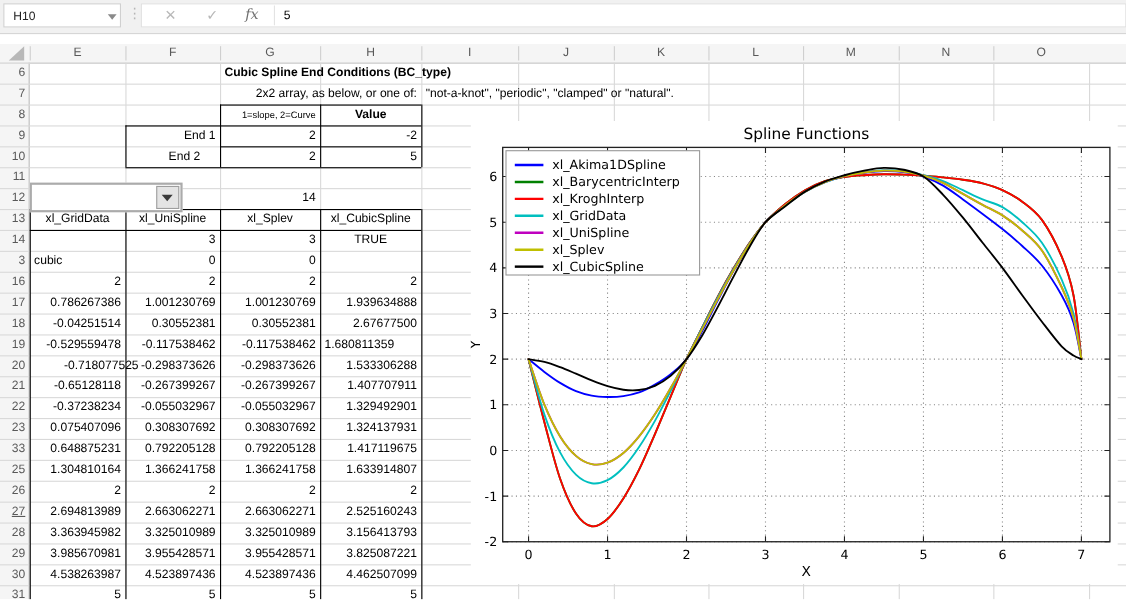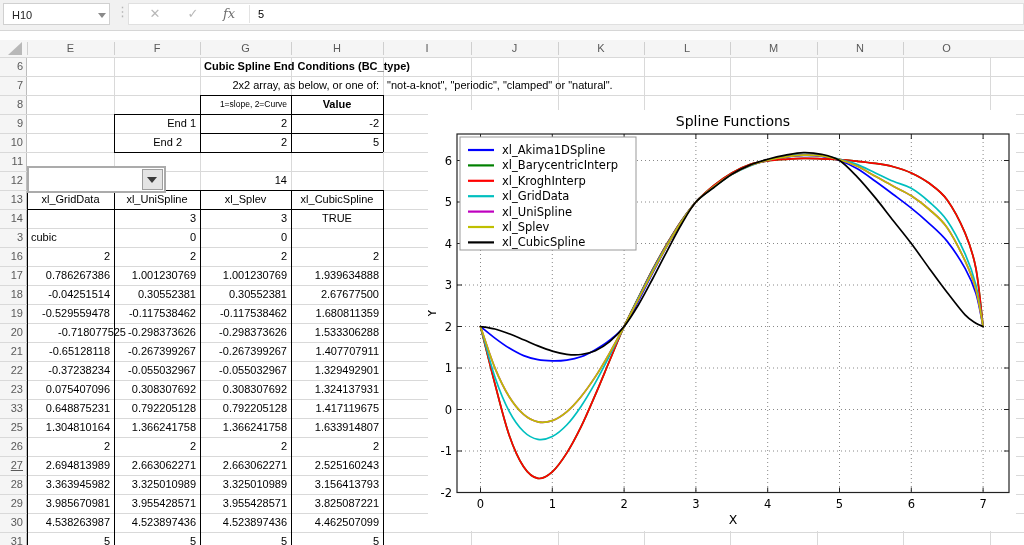--- a/index.html
+++ b/index.html
@@ -141,21 +141,21 @@
       <div class="cell" style="left: 114px; top: 266px; width: 86px; height: 19px; text-align: right;">1.001230769</div>
       <div class="cell" style="left: 200px; top: 266px; width: 91px; height: 19px; text-align: right;">1.001230769</div>
       <div class="cell" style="left: 291px; top: 266px; width: 92px; height: 19px; text-align: right;">1.939634888</div>
       <div class="cell" style="left: 27px; top: 285px; width: 87px; height: 19px; text-align: right;">-0.04251514</div>
       <div class="cell" style="left: 114px; top: 285px; width: 86px; height: 19px; text-align: right;">0.30552381</div>
       <div class="cell" style="left: 200px; top: 285px; width: 91px; height: 19px; text-align: right;">0.30552381</div>
       <div class="cell" style="left: 291px; top: 285px; width: 92px; height: 19px; text-align: right;">2.67677500</div>
       <div class="cell" style="left: 27px; top: 304px; width: 87px; height: 19px; text-align: right;">-0.529559478</div>
       <div class="cell" style="left: 114px; top: 304px; width: 86px; height: 19px; text-align: right;">-0.117538462</div>
       <div class="cell" style="left: 200px; top: 304px; width: 91px; height: 19px; text-align: right;">-0.117538462</div>
-      <div class="cell" style="left: 291px; top: 304px; width: 92px; height: 19px; text-align: right;">1.680811359</div>
+      <div class="cell" style="left: 291px; top: 304px; width: 92px; height: 19px; ">1.680811359</div>
       <div class="cell" style="left: 43px; top: 323px; width: 87px; height: 19px; text-align: right;">-0.718077525</div>
       <div class="cell" style="left: 114px; top: 323px; width: 86px; height: 19px; text-align: right;">-0.298373626</div>
       <div class="cell" style="left: 200px; top: 323px; width: 91px; height: 19px; text-align: right;">-0.298373626</div>
       <div class="cell" style="left: 291px; top: 323px; width: 92px; height: 19px; text-align: right;">1.533306288</div>
       <div class="cell" style="left: 27px; top: 342px; width: 87px; height: 19px; text-align: right;">-0.65128118</div>
       <div class="cell" style="left: 114px; top: 342px; width: 86px; height: 19px; text-align: right;">-0.267399267</div>
       <div class="cell" style="left: 200px; top: 342px; width: 91px; height: 19px; text-align: right;">-0.267399267</div>
       <div class="cell" style="left: 291px; top: 342px; width: 92px; height: 19px; text-align: right;">1.407707911</div>
       <div class="cell" style="left: 27px; top: 361px; width: 87px; height: 19px; text-align: right;">-0.37238234</div>
       <div class="cell" style="left: 114px; top: 361px; width: 86px; height: 19px; text-align: right;">-0.055032967</div>

